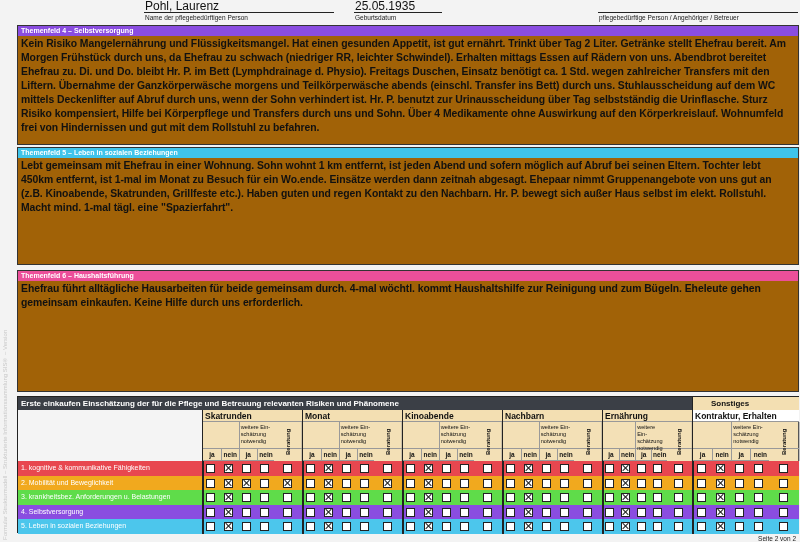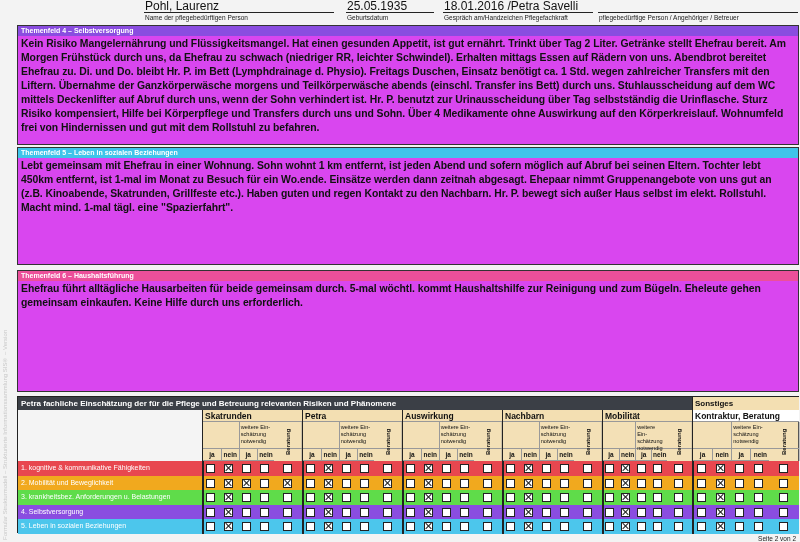--- a/index.html
+++ b/index.html
@@ -11,38 +11,38 @@
     writing-mode: vertical-rl; transform: rotate(180deg);
     font-size: 6px; color: #c8c8c8; white-space: nowrap; overflow: hidden;
   }
 
   
   .hdr { position: absolute; top: 0; left: 0; width: 800px; height: 28px; }
   .hdr .fld { position: absolute; top: 0; }
   .hdr .val { font-size: 12px; line-height: 12px; border-bottom: 1px solid #222; padding-left: 1px; height: 13px; white-space: nowrap; }
   .hdr .lbl { font-size: 6.5px; color: #222; padding-left: 1px; line-height: 9px; white-space: nowrap; }
 
-  .section { position: absolute; left: 17px; width: 782px; border: 1px solid #333; background: #d946ef; }
+  .section { position: absolute; left: 17px; width: 782px; border: 1px solid #333; background: #a16207; }
   .section .bar { height: 10px; font-size: 7px; font-weight: bold; color: #fff; line-height: 10px; padding-left: 3px; }
   .section .txt { font-size: 10.4px; font-weight: bold; line-height: 14px; padding: 1px 3px; letter-spacing: -0.05px; }
 
   
   .risk { position: absolute; left: 17px; top: 396px; width: 782px; height: 137px; border: 1px solid #222; background: #f3e0b6; }
   .risk .title { position: absolute; left: 0; top: 0; width: 674px; height: 13px; background: #3b3f46; color: #fff; font-size: 8px; font-weight: bold; line-height: 13px; padding-left: 3px; }
   .risk .blank { position: absolute; left: 0; top: 13px; width: 184px; height: 51px; background: #f4f4f4; }
   .grp { position: absolute; top: 13px; height: 124px; border-left: 1.5px solid #222; }
   .grp .name { height: 12px; font-size: 8.5px; font-weight: bold; line-height: 12px; padding-left: 2px; background: #f3dfb2; border-bottom: 1px solid #999; white-space: nowrap; overflow: hidden; }
   .grp .sub { position: relative; height: 27px; border-bottom: 1px solid #999; }
   .grp .sub .wt { position: absolute; top: 0; height: 27px; font-size: 5.6px; line-height: 7px; padding: 2px 1px; border-left: 1px solid #999; }
   .grp .sub .ber { position: absolute; top: 0; height: 39px; border-left: 1px solid #999; font-size: 6px; font-weight: bold; writing-mode: vertical-rl; transform: rotate(180deg); text-align: center; display: flex; align-items: center; justify-content: center; }
   .grp .yn { position: relative; height: 12px; border-bottom: 1px solid #999; }
   .grp .yn span { position: absolute; top: 0; height: 12px; font-size: 6.5px; font-weight: bold; text-align: center; line-height: 12px; border-left: 1px solid #999; }
   .grp .yn span:first-child { border-left: none; }
 
-  .sonst-hdr { position: absolute; left: 674px; top: 0; width: 107px; height: 13px; background: #f3dfb2; font-size: 8px; font-weight: bold; line-height: 13px; padding-left: 2px; border-left: 1.5px solid #222; }
+  .sonst-hdr { position: absolute; left: 674px; top: 0; width: 107px; height: 13px; background: #f3dfb2; font-size: 8px; font-weight: bold; line-height: 13px; padding-left: 18px; border-left: 1.5px solid #222; }
 
   .rowlabels { position: absolute; left: 0; top: 64px; width: 184px; }
   .rowlabel { height: 14.6px; font-size: 7px; color: #fff; line-height: 14.6px; padding-left: 3px; white-space: nowrap; overflow: hidden; }
 
   .cells { position: absolute; left: 184px; top: 64px; width: 597px; }
   .crow { position: relative; height: 14.6px; }
   .cb { position: absolute; top: 3px; width: 9px; height: 9px; background: #fff; border: 1.5px solid #222; }
   .cb.on::before, .cb.on::after { content: ""; position: absolute; left: 3px; top: -1px; width: 1px; height: 8px; background: #222; }
   .cb.on::before { transform: rotate(45deg); }
   .cb.on::after { transform: rotate(-45deg); }
@@ -54,83 +54,79 @@
 </head>
 <body>
 
 <div class="side-note">Formular Strukturmodell – Strukturierte Informationssammlung SIS® – Version 1.0</div>
 
 <div class="hdr">
   <div class="fld" style="left:144px;width:190px">
     <div class="val">Pohl, Laurenz</div>
     <div class="lbl">Name der pflegebedürftigen Person</div>
   </div>
-  <div class="fld" style="left:346px;width:88px">
+  <div class="fld" style="left:354px;width:88px">
     <div class="val">25.05.1935</div>
     <div class="lbl">Geburtsdatum</div>
-  </div>
-  <div class="fld" style="left:443px;width:150px">
-    <div class="val">18.01.2016 /Petra Savelli</div>
-    <div class="lbl">Gespräch am/Handzeichen Pflegefachkraft</div>
   </div>
   <div class="fld" style="left:598px;width:200px">
     <div class="val"></div>
     <div class="lbl">pflegebedürftige Person / Angehöriger / Betreuer</div>
   </div>
 </div>
 
 <div class="section" style="top:25px;height:120px">
   <div class="bar" style="background:#8a4de0">Themenfeld 4 – Selbstversorgung</div>
   <div class="txt">Kein Risiko Mangelernährung und Flüssigkeitsmangel. Hat einen gesunden Appetit, ist gut ernährt. Trinkt über Tag 2 Liter. Getränke stellt Ehefrau bereit. Am Morgen Frühstück durch uns, da Ehefrau zu schwach (niedriger RR, leichter Schwindel). Erhalten mittags Essen auf Rädern von uns. Abendbrot bereitet Ehefrau zu. Di. und Do. bleibt Hr. P. im Bett (Lymphdrainage d. Physio). Freitags Duschen, Einsatz benötigt ca. 1 Std. wegen zahlreicher Transfers mit den Liftern. Übernahme der Ganzkörperwäsche morgens und Teilkörperwäsche abends (einschl. Transfer ins Bett) durch uns. Stuhlausscheidung auf dem WC mittels Deckenlifter auf Abruf durch uns, wenn der Sohn verhindert ist. Hr. P. benutzt zur Urinausscheidung über Tag selbstständig die Urinflasche. Sturz Risiko kompensiert, Hilfe bei Körperpflege und Transfers durch uns und Sohn. Über 4 Medikamente ohne Auswirkung auf den Körperkreislauf. Wohnumfeld frei von Hindernissen und gut mit dem Rollstuhl zu befahren.</div>
 </div>
 
 <div class="section" style="top:147px;height:118px">
   <div class="bar" style="background:#3fc4ea">Themenfeld 5 – Leben in sozialen Beziehungen</div>
   <div class="txt">Lebt gemeinsam mit Ehefrau in einer Wohnung. Sohn wohnt 1 km entfernt, ist jeden Abend und sofern möglich auf Abruf bei seinen Eltern. Tochter lebt 450km entfernt, ist 1-mal im Monat zu Besuch für ein Wo.ende. Einsätze werden dann zeitnah abgesagt. Ehepaar nimmt Gruppenangebote von uns gut an (z.B. Kinoabende, Skatrunden, Grillfeste etc.). Haben guten und regen Kontakt zu den Nachbarn. Hr. P. bewegt sich außer Haus selbst im elekt. Rollstuhl. Macht mind. 1-mal tägl. eine "Spazierfahrt".</div>
 </div>
 
 <div class="section" style="top:270px;height:122px">
   <div class="bar" style="background:#ec4f9a">Themenfeld 6 – Haushaltsführung</div>
-  <div class="txt">Ehefrau führt alltägliche Hausarbeiten für beide gemeinsam durch. 5-mal wöchtl. kommt Haushaltshilfe zur Reinigung und zum Bügeln. Eheleute gehen gemeinsam einkaufen. Keine Hilfe durch uns erforderlich.</div>
+  <div class="txt">Ehefrau führt alltägliche Hausarbeiten für beide gemeinsam durch. 4-mal wöchtl. kommt Haushaltshilfe zur Reinigung und zum Bügeln. Eheleute gehen gemeinsam einkaufen. Keine Hilfe durch uns erforderlich.</div>
 </div>
 
 <div class="risk">
-  <div class="title">Petra fachliche Einschätzung der für die Pflege und Betreuung relevanten Risiken und Phänomene</div>
+  <div class="title">Erste einkaufen Einschätzung der für die Pflege und Betreuung relevanten Risiken und Phänomene</div>
   <div class="sonst-hdr">Sonstiges</div>
   <div class="blank"></div>
 
   <div id="groups">
       <div class="grp" style="left: 184px; width: 100px;">
         <div class="name">Skatrunden</div>
         <div class="sub">
           <div class="wt" style="left: 35.7143px; width: 35.7143px;">weitere Ein-schätzung notwendig</div>
           <div class="ber" style="left: 71.4286px; width: 28.5714px;">Beratung</div>
         </div>
         <div class="yn" style="width: 71.4286px;">
           <span style="left: 0px; width: 17.8571px;">ja</span>
           <span style="left: 17.8571px; width: 17.8571px;">nein</span>
           <span style="left: 35.7143px; width: 17.8571px;">ja</span>
           <span style="left: 53.5714px; width: 17.8571px;">nein</span>
         </div>
       </div>
       <div class="grp" style="left: 284px; width: 100px;">
-        <div class="name">Petra</div>
+        <div class="name">Monat</div>
         <div class="sub">
           <div class="wt" style="left: 35.7143px; width: 35.7143px;">weitere Ein-schätzung notwendig</div>
           <div class="ber" style="left: 71.4286px; width: 28.5714px;">Beratung</div>
         </div>
         <div class="yn" style="width: 71.4286px;">
           <span style="left: 0px; width: 17.8571px;">ja</span>
           <span style="left: 17.8571px; width: 17.8571px;">nein</span>
           <span style="left: 35.7143px; width: 17.8571px;">ja</span>
           <span style="left: 53.5714px; width: 17.8571px;">nein</span>
         </div>
       </div>
       <div class="grp" style="left: 384px; width: 100px;">
-        <div class="name">Auswirkung</div>
+        <div class="name">Kinoabende</div>
         <div class="sub">
           <div class="wt" style="left: 35.7143px; width: 35.7143px;">weitere Ein-schätzung notwendig</div>
           <div class="ber" style="left: 71.4286px; width: 28.5714px;">Beratung</div>
         </div>
         <div class="yn" style="width: 71.4286px;">
           <span style="left: 0px; width: 17.8571px;">ja</span>
           <span style="left: 17.8571px; width: 17.8571px;">nein</span>
           <span style="left: 35.7143px; width: 17.8571px;">ja</span>
           <span style="left: 53.5714px; width: 17.8571px;">nein</span>
         </div>
@@ -142,34 +138,34 @@
           <div class="ber" style="left: 71.4286px; width: 28.5714px;">Beratung</div>
         </div>
         <div class="yn" style="width: 71.4286px;">
           <span style="left: 0px; width: 17.8571px;">ja</span>
           <span style="left: 17.8571px; width: 17.8571px;">nein</span>
           <span style="left: 35.7143px; width: 17.8571px;">ja</span>
           <span style="left: 53.5714px; width: 17.8571px;">nein</span>
         </div>
       </div>
       <div class="grp" style="left: 584px; width: 90px;">
-        <div class="name">Mobilität</div>
+        <div class="name">Ernährung</div>
         <div class="sub">
           <div class="wt" style="left: 32.1429px; width: 32.1429px;">weitere Ein-schätzung notwendig</div>
           <div class="ber" style="left: 64.2857px; width: 25.7143px;">Beratung</div>
         </div>
         <div class="yn" style="width: 64.2857px;">
           <span style="left: 0px; width: 16.0714px;">ja</span>
           <span style="left: 16.0714px; width: 16.0714px;">nein</span>
           <span style="left: 32.1429px; width: 16.0714px;">ja</span>
           <span style="left: 48.2143px; width: 16.0714px;">nein</span>
         </div>
       </div>
       <div class="grp" style="left: 674px; width: 107px; top: 13px;">
-        <div class="name" style="background: rgb(255, 255, 255);">Kontraktur, Beratung</div>
+        <div class="name" style="background: rgb(255, 255, 255);">Kontraktur, Erhalten</div>
         <div class="sub">
           <div class="wt" style="left: 38.2143px; width: 38.2143px;">weitere Ein-schätzung notwendig</div>
           <div class="ber" style="left: 76.4286px; width: 30.5714px;">Beratung</div>
         </div>
         <div class="yn" style="width: 76.4286px;">
           <span style="left: 0px; width: 19.1071px;">ja</span>
           <span style="left: 19.1071px; width: 19.1071px;">nein</span>
           <span style="left: 38.2143px; width: 19.1071px;">ja</span>
           <span style="left: 57.3214px; width: 19.1071px;">nein</span>
         </div>

